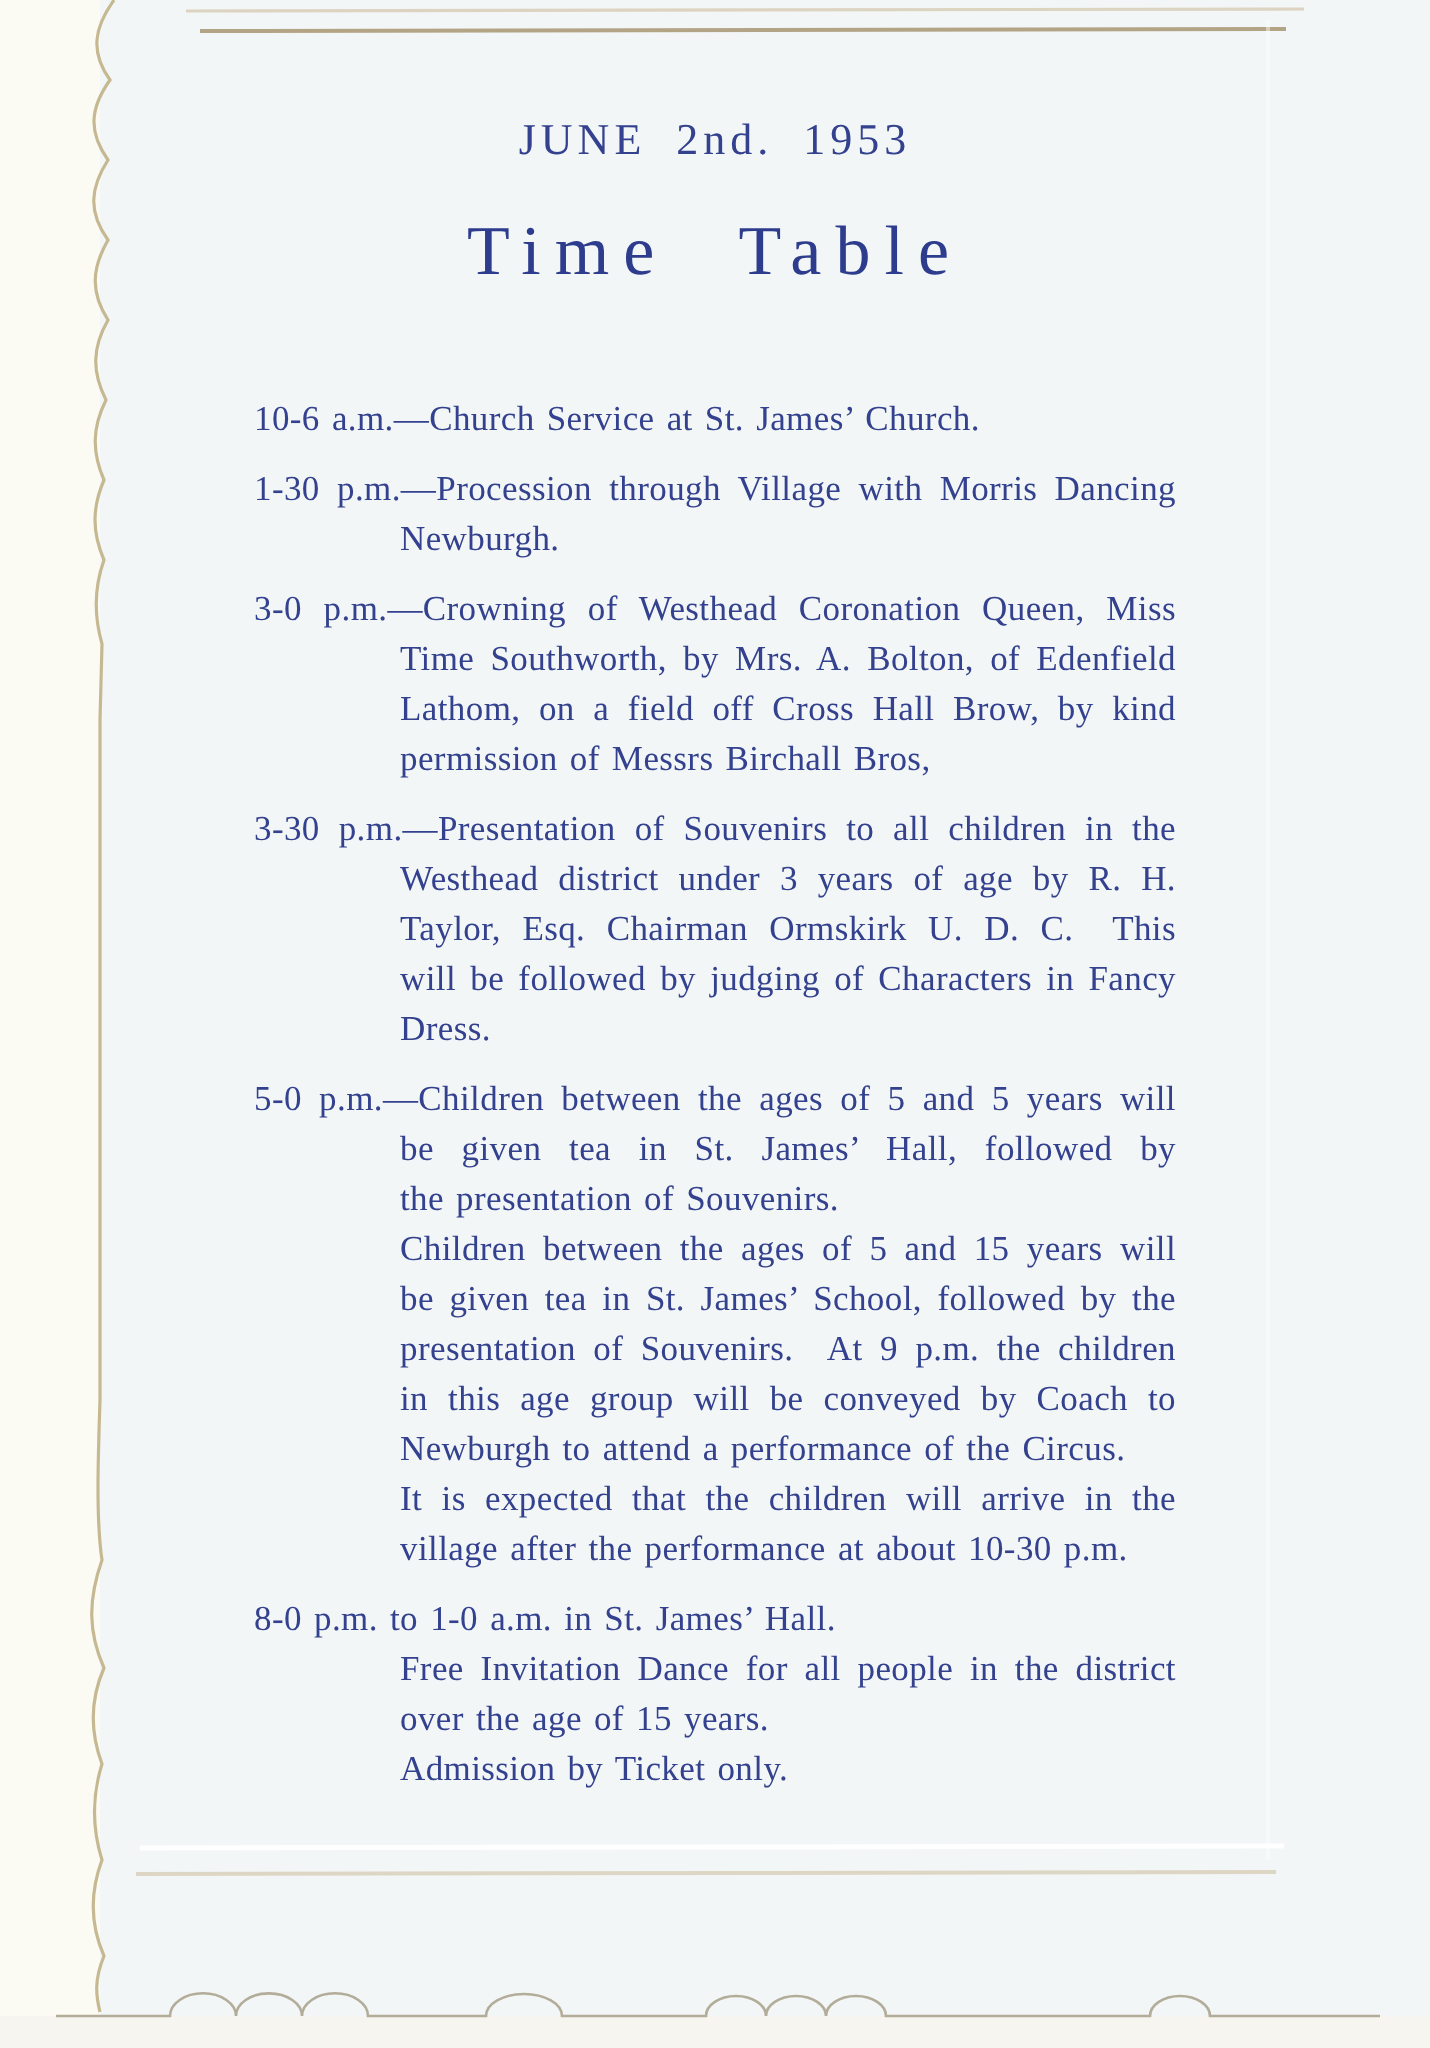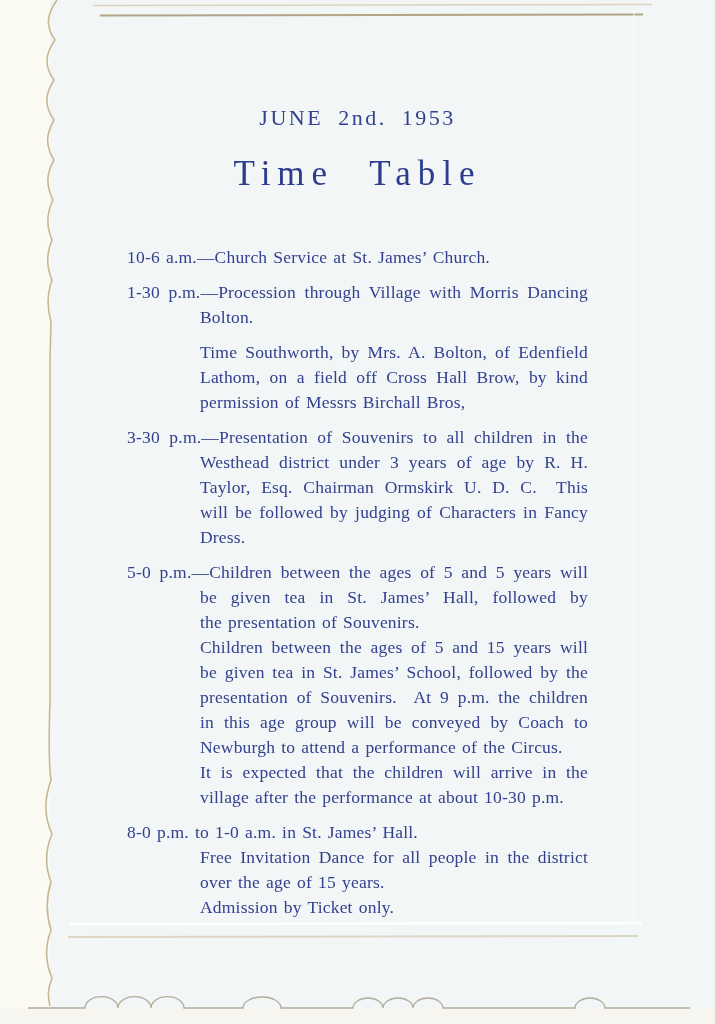--- a/index.html
+++ b/index.html
@@ -15,21 +15,20 @@
     font-family:"Liberation Serif","DejaVu Serif",serif;
     overflow:hidden;position:relative;
   }
   .page{position:absolute;inset:0;background:var(--paper);}
   .left-strip{position:absolute;left:0;top:0;width:50px;height:1024px;background:var(--strip);}
   .below-strip{position:absolute;left:0;top:1008px;width:715px;height:16px;background:#f6f5ef;}
   .deco{position:absolute;left:0;top:0;pointer-events:none;}
   .content{
     position:absolute;left:127px;top:0;width:461px;height:824px;
     color:var(--ink);
-    margin-top:48px;
   }
   .date-line{
     position:absolute;top:57px;left:0;width:100%;
     text-align:center;font-size:22px;letter-spacing:2.5px;word-spacing:7px;
     color:var(--ink);
   }
   .title-line{
     position:absolute;top:106px;left:0;width:100%;
     text-align:center;font-size:35px;letter-spacing:7px;word-spacing:20px;
     color:#2d3c8c;
@@ -86,23 +85,24 @@
 
   <div class="content">
     <div class="date-line">JUNE 2nd. 1953</div>
     <div class="title-line">Time Table</div>
     <div class="entries">
         <div class="entry">
           <div class="line">10-6 a.m.—Church Service at St. James’ Church.</div>
         </div>
         <div class="entry">
           <div class="line just">1-30 p.m.—Procession through Village with Morris Dancing</div>
-          <div class="line cont">Bolton.</div>
+          <div class="line cont">Newburgh.</div>
         </div>
         <div class="entry">
+          <div class="line just">3-0 p.m.—Crowning of Westhead Coronation Queen, Miss</div>
           <div class="line cont just">Time Southworth, by Mrs. A. Bolton, of Edenfield</div>
           <div class="line cont just">Lathom, on a field off Cross Hall Brow, by kind</div>
           <div class="line cont">permission of Messrs Birchall Bros,</div>
         </div>
         <div class="entry">
           <div class="line just">3-30 p.m.—Presentation of Souvenirs to all children in the</div>
           <div class="line cont just">Westhead district under 3 years of age by R. H.</div>
           <div class="line cont just">Taylor, Esq. Chairman Ormskirk U. D. C.  This</div>
           <div class="line cont just">will be followed by judging of Characters in Fancy</div>
           <div class="line cont">Dress.</div>

